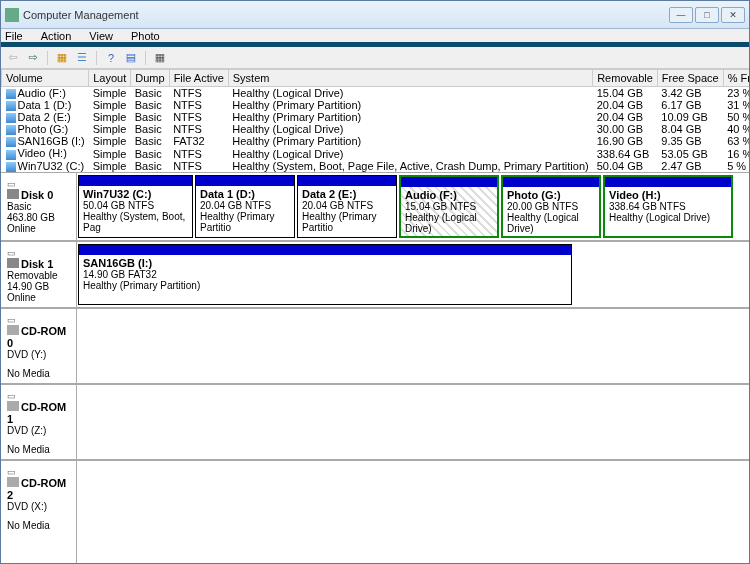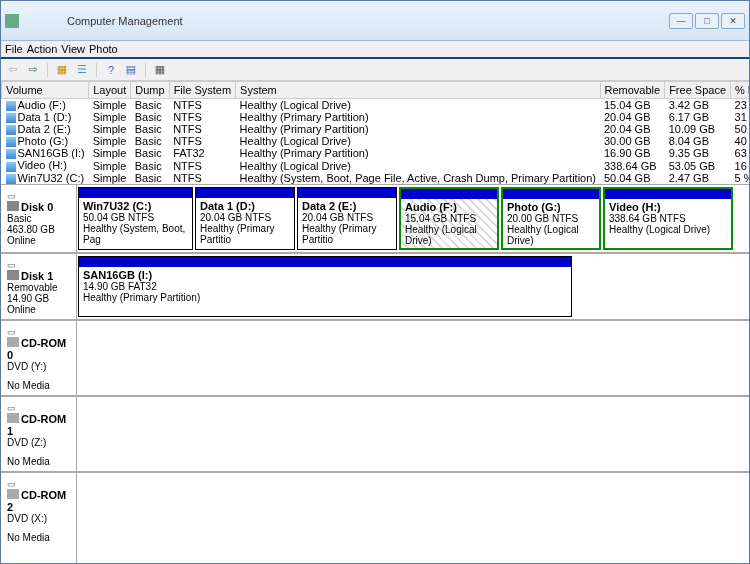--- a/index.html
+++ b/index.html
@@ -1,22 +1,22 @@
 <!DOCTYPE html>
 <html><head>
 <meta charset="utf-8">
 <style>
 * { box-sizing: border-box; margin: 0; padding: 0; }
 body { font-family: "Segoe UI", Tahoma, sans-serif; font-size: 11px; background: #fff; width: 750px; height: 564px; overflow: hidden; border: 1px solid #5a7aa0; }
-.titlebar { background: linear-gradient(#eaf3fb,#d5e6f6); height: 40px; display: flex; align-items: center; padding: 0 4px; border-bottom: 1px solid #a0b8d0; gap: 44px; }
+.titlebar { background: linear-gradient(#eaf3fb,#d5e6f6); height: 28px; display: flex; align-items: center; padding: 0 4px; border-bottom: 1px solid #a0b8d0; }
 .titlebar .icon { width: 14px; height: 14px; background: #6a8; margin-right: 4px; }
 .titlebar .title { flex: 1; color: #333; }
 .window-controls { display: flex; gap: 2px; }
 .window-controls .btn { width: 24px; height: 16px; border: 1px solid #8aa8c8; background: #e8f0f8; display: flex; align-items: center; justify-content: center; font-size: 9px; color: #445; cursor: pointer; border-radius: 2px; }
-.menubar { background: #f0f0f0; height: 18px; display: flex; align-items: center; padding: 0 4px; gap: 4px; border-bottom: 2px solid #0c4a6e; }
+.menubar { background: #f0f0f0; height: 18px; display: flex; align-items: center; padding: 0 4px; gap: 18px; border-bottom: 5px solid #0c4a6e; }
 .menubar span { color: #000; cursor: pointer; }
 .toolbar { background: #f0f0f0; height: 22px; display: flex; align-items: center; padding: 0 4px; gap: 4px; border-bottom: 1px solid #ccc; }
 .toolbar .tb { width: 16px; height: 16px; display: flex; align-items: center; justify-content: center; font-size: 11px; color: #365; cursor: pointer; }
 .toolbar .tb.disabled { color: #aaa; }
 .toolbar .sep { width: 1px; height: 14px; background: #ccc; margin: 0 2px; }
 .content { display: flex; flex-direction: column; height: calc(564px - 66px); }
 .volumes-table { border-collapse: collapse; width: 100%; }
 .volumes-table th { background: #f0f0f0; border: 1px solid #ccc; padding: 2px 4px; text-align: left; font-weight: normal; white-space: nowrap; }
 .volumes-table td { padding: 0 4px; white-space: nowrap; }
 .vol-icon { display: inline-block; width: 10px; height: 10px; background: linear-gradient(#8cf,#48c); margin-right: 2px; vertical-align: middle; }
@@ -69,21 +69,21 @@
 </div>
 
 <div class="content">
 
   <table class="volumes-table">
     <thead>
         <tr id="vol-header">
           <th>Volume</th>
           <th>Layout</th>
           <th>Dump</th>
-          <th>File System</th>
+          <th>File Active</th>
           <th style="width: 280px;">System</th>
           <th>Removable</th>
           <th>Free Space</th>
           <th>% Free</th>
         </tr>
       </thead>
     <tbody id="vol-body">
         <tr>
           <td><span class="vol-icon"></span>Audio (F:)</td>
           <td>Simple</td>

